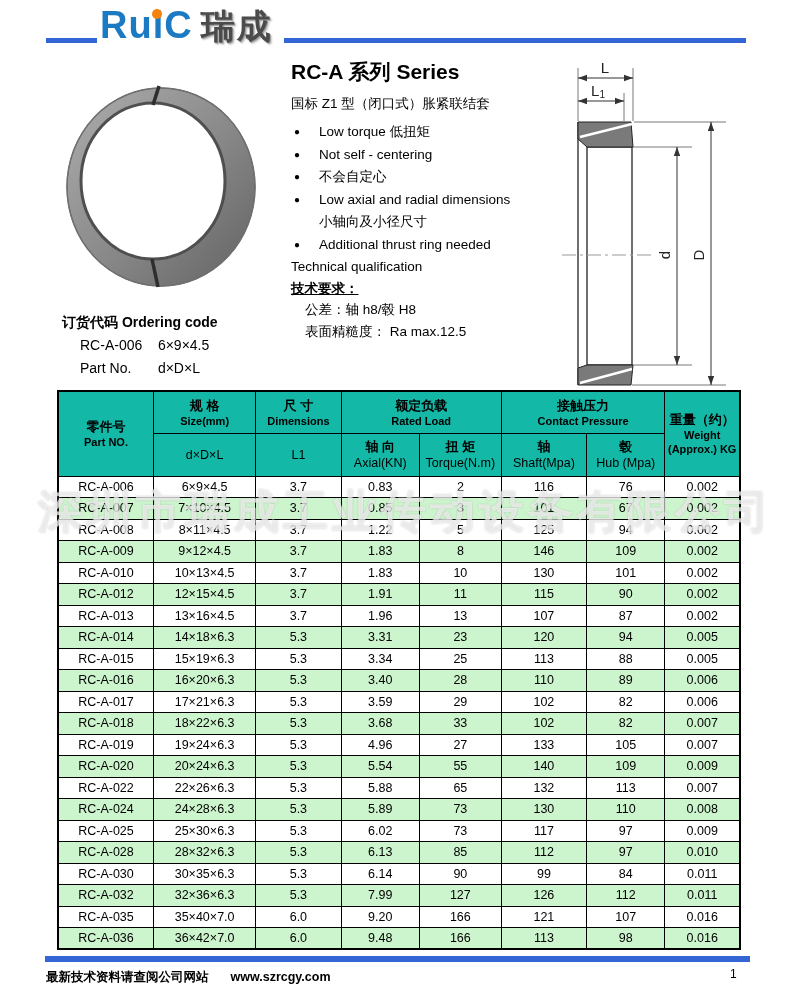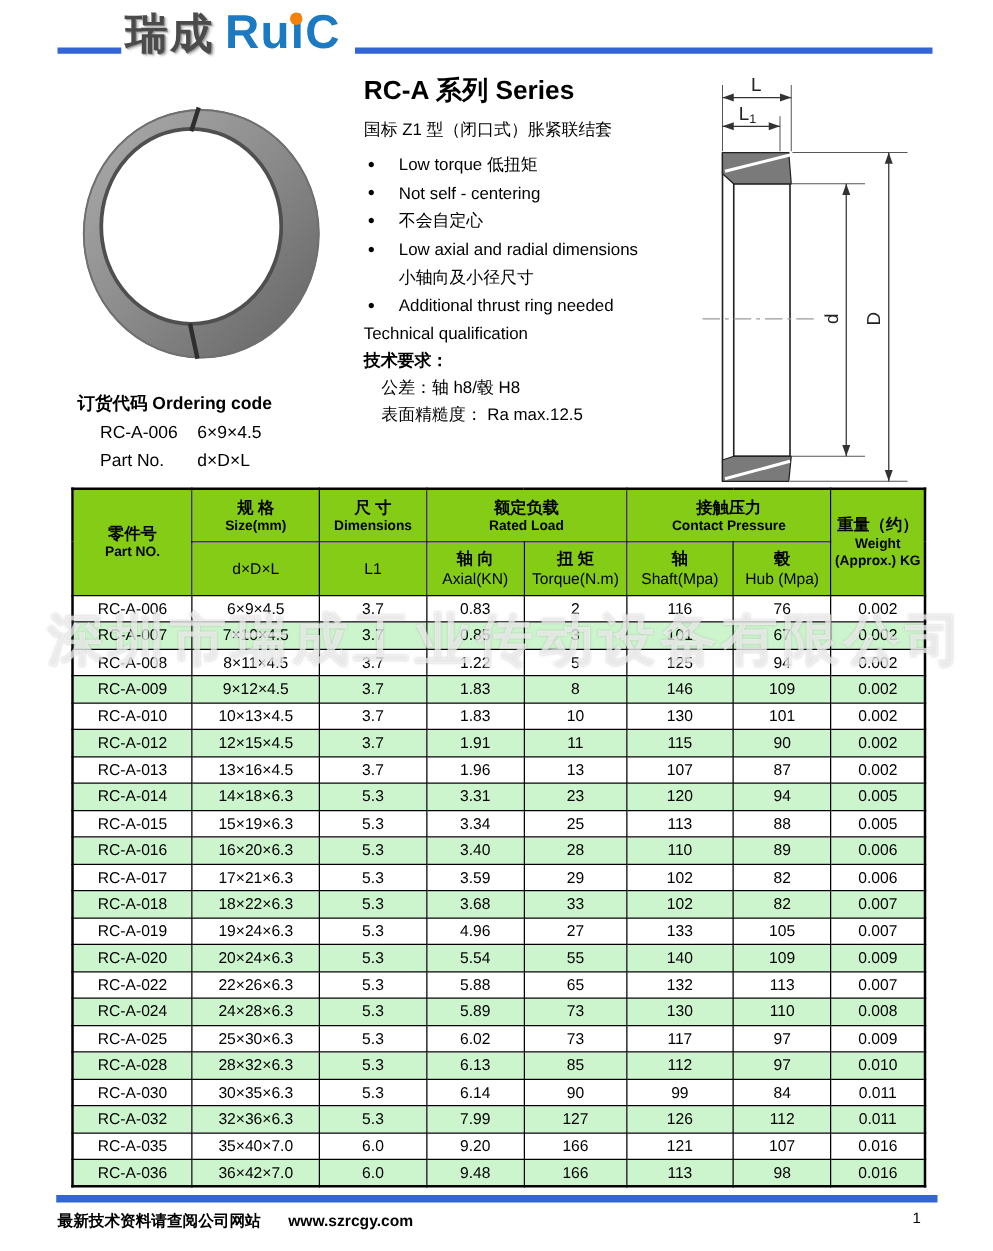--- a/index.html
+++ b/index.html
@@ -19,38 +19,38 @@
   #photo { position:absolute; left:42px; top:60px; }
 
   
   #intro { position:absolute; left:291px; top:58px; width:262px; }
   #intro-title { font-size:21px; font-weight:bold; margin-bottom:9px; }
   #intro-subtitle { font-size:13.5px; margin-bottom:8px; }
   .feat-row { display:flex; line-height:22.5px; font-size:13.5px; }
   .feat-dot { width:28px; font-size:10px; padding-left:3px; }
   .feat-txt { flex:1; }
   .tech-title { font-size:13.5px; line-height:21.5px; }
-  .tech-title.cn { font-weight:bold; }
+  .tech-title.cn { font-weight:bold;text-decoration:underline; }
   .tech-line { font-size:13.5px; line-height:21.5px; padding-left:14px; }
 
   
   #ordering { position:absolute; left:62px; top:311px; font-size:14px; line-height:23px; }
   #ordering .ord-title { font-weight:bold; }
   .ord-col1 { display:inline-block; width:92px; padding-left:18px; }
 
   
   #diagram { position:absolute; left:550px; top:52px; }
   .dim-line { stroke:#333; stroke-width:1; }
   .ext-line { stroke:#555; stroke-width:0.8; }
   .dim-text { font-size:15px; fill:#222; }
 
   
   #spec-table { position:absolute; left:57px; top:390px; width:684px; border-collapse:collapse; table-layout:fixed; border:2px solid #000; }
   #spec-table th, #spec-table td { border:1px solid #000; text-align:center; vertical-align:middle; overflow:hidden; }
-  #spec-table thead th { background:#84cc16; font-weight:normal; }
+  #spec-table thead th { background:#14b8a6; font-weight:normal; }
   #spec-table thead tr:nth-child(1) th { height:42px; }
   #spec-table thead tr:nth-child(2) th { height:43px; }
   .hcn { font-size:13px; font-weight:bold; display:block; line-height:17px; }
   .hen { font-size:11px; font-weight:bold; display:block; line-height:14px; }
   .hsub { font-size:12.5px; font-weight:normal; display:block; line-height:16px; }
   #spec-table tbody td { height:21.5px; font-size:12.5px; padding:0; background:#fff; }
   #spec-table tbody tr.alt td { background:#cdf5cd; }
 
   
   #watermark { position:absolute; left:38px; top:482px; width:720px; font-size:45px; font-weight:bold; letter-spacing:4px; white-space:nowrap; color:rgba(255,255,255,0.62); text-shadow:0 0 2px rgba(150,150,150,0.55); z-index:5; pointer-events:none; }
@@ -61,22 +61,22 @@
   #footer-site { margin-left:22px; }
   #page-num { position:absolute; left:730px; top:967px; font-size:12px; }
 </style>
 </head>
 <body>
 
 <div id="page">
 
   <div id="brand-line-left" class="brand-line"></div>
   <div id="logo">
+    <span id="logo-en"><span>RuiC</span><span id="logo-dot"></span></span>
     <span id="logo-cn">瑞成</span>
-    <span id="logo-en"><span>RuiC</span><span id="logo-dot"></span></span>
   </div>
   <div id="brand-line-right" class="brand-line"></div>
 
   <svg id="photo" width="240" height="250" viewBox="0 0 240 250">
     <defs>
       <linearGradient id="mg" x1="0" y1="0" x2="1" y2="1">
         <stop offset="0" stop-color="#adadad"></stop>
         <stop offset="0.5" stop-color="#8b8b8b"></stop>
         <stop offset="1" stop-color="#626262"></stop>
       </linearGradient>

